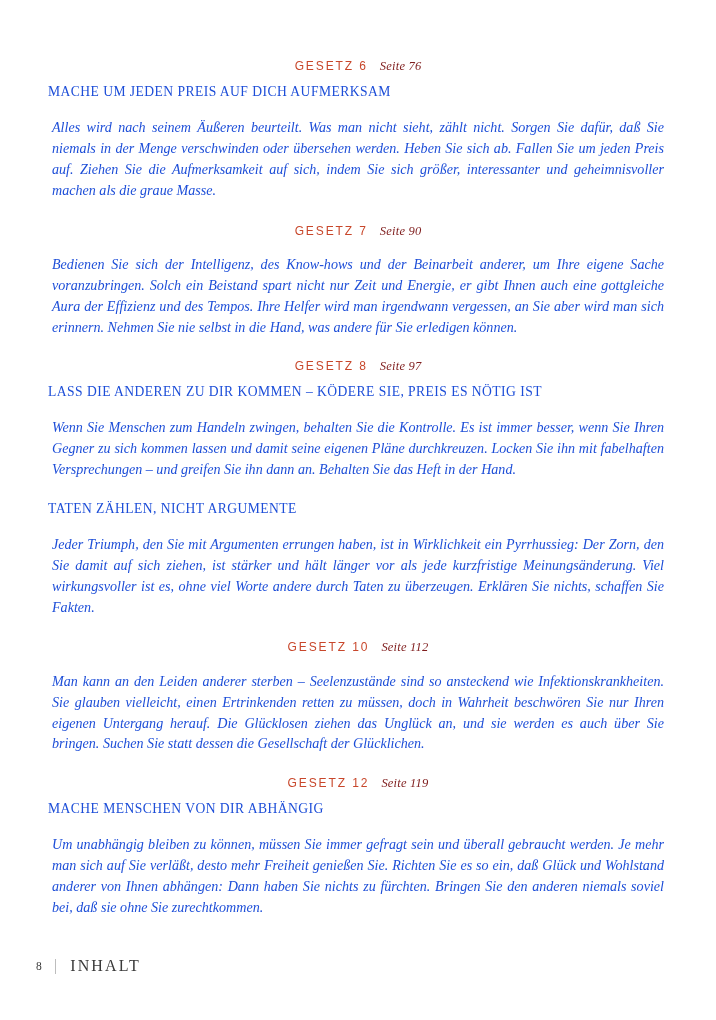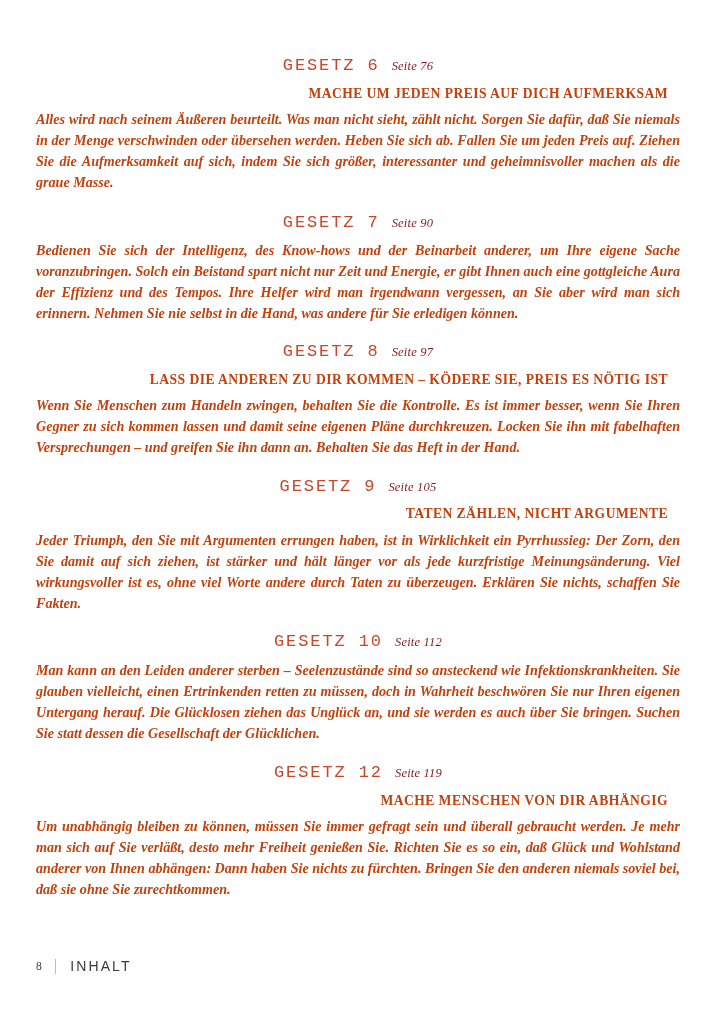--- a/index.html
+++ b/index.html
@@ -38,55 +38,54 @@
 
   .entry-meta {
     text-align: center;
     line-height: 1.1;
     margin-bottom: 8px;
     white-space: nowrap;
   }
 
   .law-label {
     color: #c8472b;
-    font-family: Liberation Mono, monospace;
-    font-size: 17px;
+    font-family: Liberation Sans, sans-serif;
+    font-size: 12px;
     letter-spacing: 1.9px;
     font-weight: 400;
   }
 
   .page-ref {
     font-style: italic;
     font-size: 12.5px;
     color: #7f1d1d;
     margin-left: 12px;
     letter-spacing: 0.2px;
   }
 
   .entry-title {
-    text-align: right;
+    text-align: left;
     font-size: 13.6px;
     letter-spacing: 0.45px;
     line-height: 1.42;
-    color: #c2410c;
-    font-weight: 700;
+    color: #1d4ed8;
+    font-weight: 400;
     margin: 0 auto 6px auto;
     max-width: 620px;
   }
 
   .entry-body {
     font-style: italic;
     font-size: 14.1px;
     line-height: 1.485;
     text-align: justify;
     text-justify: inter-word;
-    color: #c2410c;
-    margin: 0;
+    color: #1d4ed8;
+    margin: 16px;
     hyphens: manual;
-    font-weight: bold;
   }
 
   
   .entry.e6 { margin-bottom: 20px; }
   .entry.e7 { margin-bottom: 18px; }
   .entry.e8 { margin-bottom: 19px; }
   .entry.e9 { margin-bottom: 19px; }
   .entry.e10 { margin-bottom: 19px; }
   .entry.e11 { margin-bottom: 0; }
 
@@ -108,24 +107,24 @@
   }
 
   .footer-divider {
     width: 1px;
     height: 15px;
     background: #bdbdbd;
     margin: 0 14px 0 13px;
   }
 
   .footer-section {
-    font-size: 14px;
+    font-size: 16px;
     letter-spacing: 2.1px;
     color: #3a3a3a;
-    font-family: Liberation Sans, sans-serif;
+    font-family: Liberation Serif, serif;
     text-align: center;
   }
 </style>
 </head>
 <body>
 
 <div class="page">
 
   <div class="content">
 
@@ -146,23 +145,20 @@
 
     <div class="entry e8">
       <div class="entry-meta">
         <span class="law-label">GESETZ 8</span><span class="page-ref">Seite 97</span>
       </div>
       <div class="entry-title">LASS DIE ANDEREN ZU DIR KOMMEN – KÖDERE SIE, PREIS ES NÖTIG IST</div>
       <p class="entry-body">Wenn Sie Menschen zum Handeln zwingen, behalten Sie die Kontrolle. Es ist immer besser, wenn Sie Ihren Gegner zu sich kommen lassen und damit seine eigenen Pläne durchkreuzen. Locken Sie ihn mit fabelhaften Versprechungen – und greifen Sie ihn dann an. Behalten Sie das Heft in der Hand.</p>
     </div>
 
     <div class="entry e9">
-      <div class="entry-meta">
-        <span class="law-label">GESETZ 9</span><span class="page-ref">Seite 105</span>
-      </div>
       <div class="entry-title">TATEN ZÄHLEN, NICHT ARGUMENTE</div>
       <p class="entry-body">Jeder Triumph, den Sie mit Argumenten errungen haben, ist in Wirklichkeit ein Pyrrhussieg: Der Zorn, den Sie damit auf sich ziehen, ist stärker und hält länger vor als jede kurzfristige Meinungsänderung. Viel wirkungsvoller ist es, ohne viel Worte andere durch Taten zu überzeugen. Erklären Sie nichts, schaffen Sie Fakten.</p>
     </div>
 
     <div class="entry e10">
       <div class="entry-meta">
         <span class="law-label">GESETZ 10</span><span class="page-ref">Seite 112</span>
       </div>
       <p class="entry-body">Man kann an den Leiden anderer sterben – Seelenzustände sind so ansteckend wie Infektionskrankheiten. Sie glauben vielleicht, einen Ertrinkenden retten zu müssen, doch in Wahrheit beschwören Sie nur Ihren eigenen Untergang herauf. Die Glücklosen ziehen das Unglück an, und sie werden es auch über Sie bringen. Suchen Sie statt dessen die Gesellschaft der Glücklichen.</p>
     </div>

